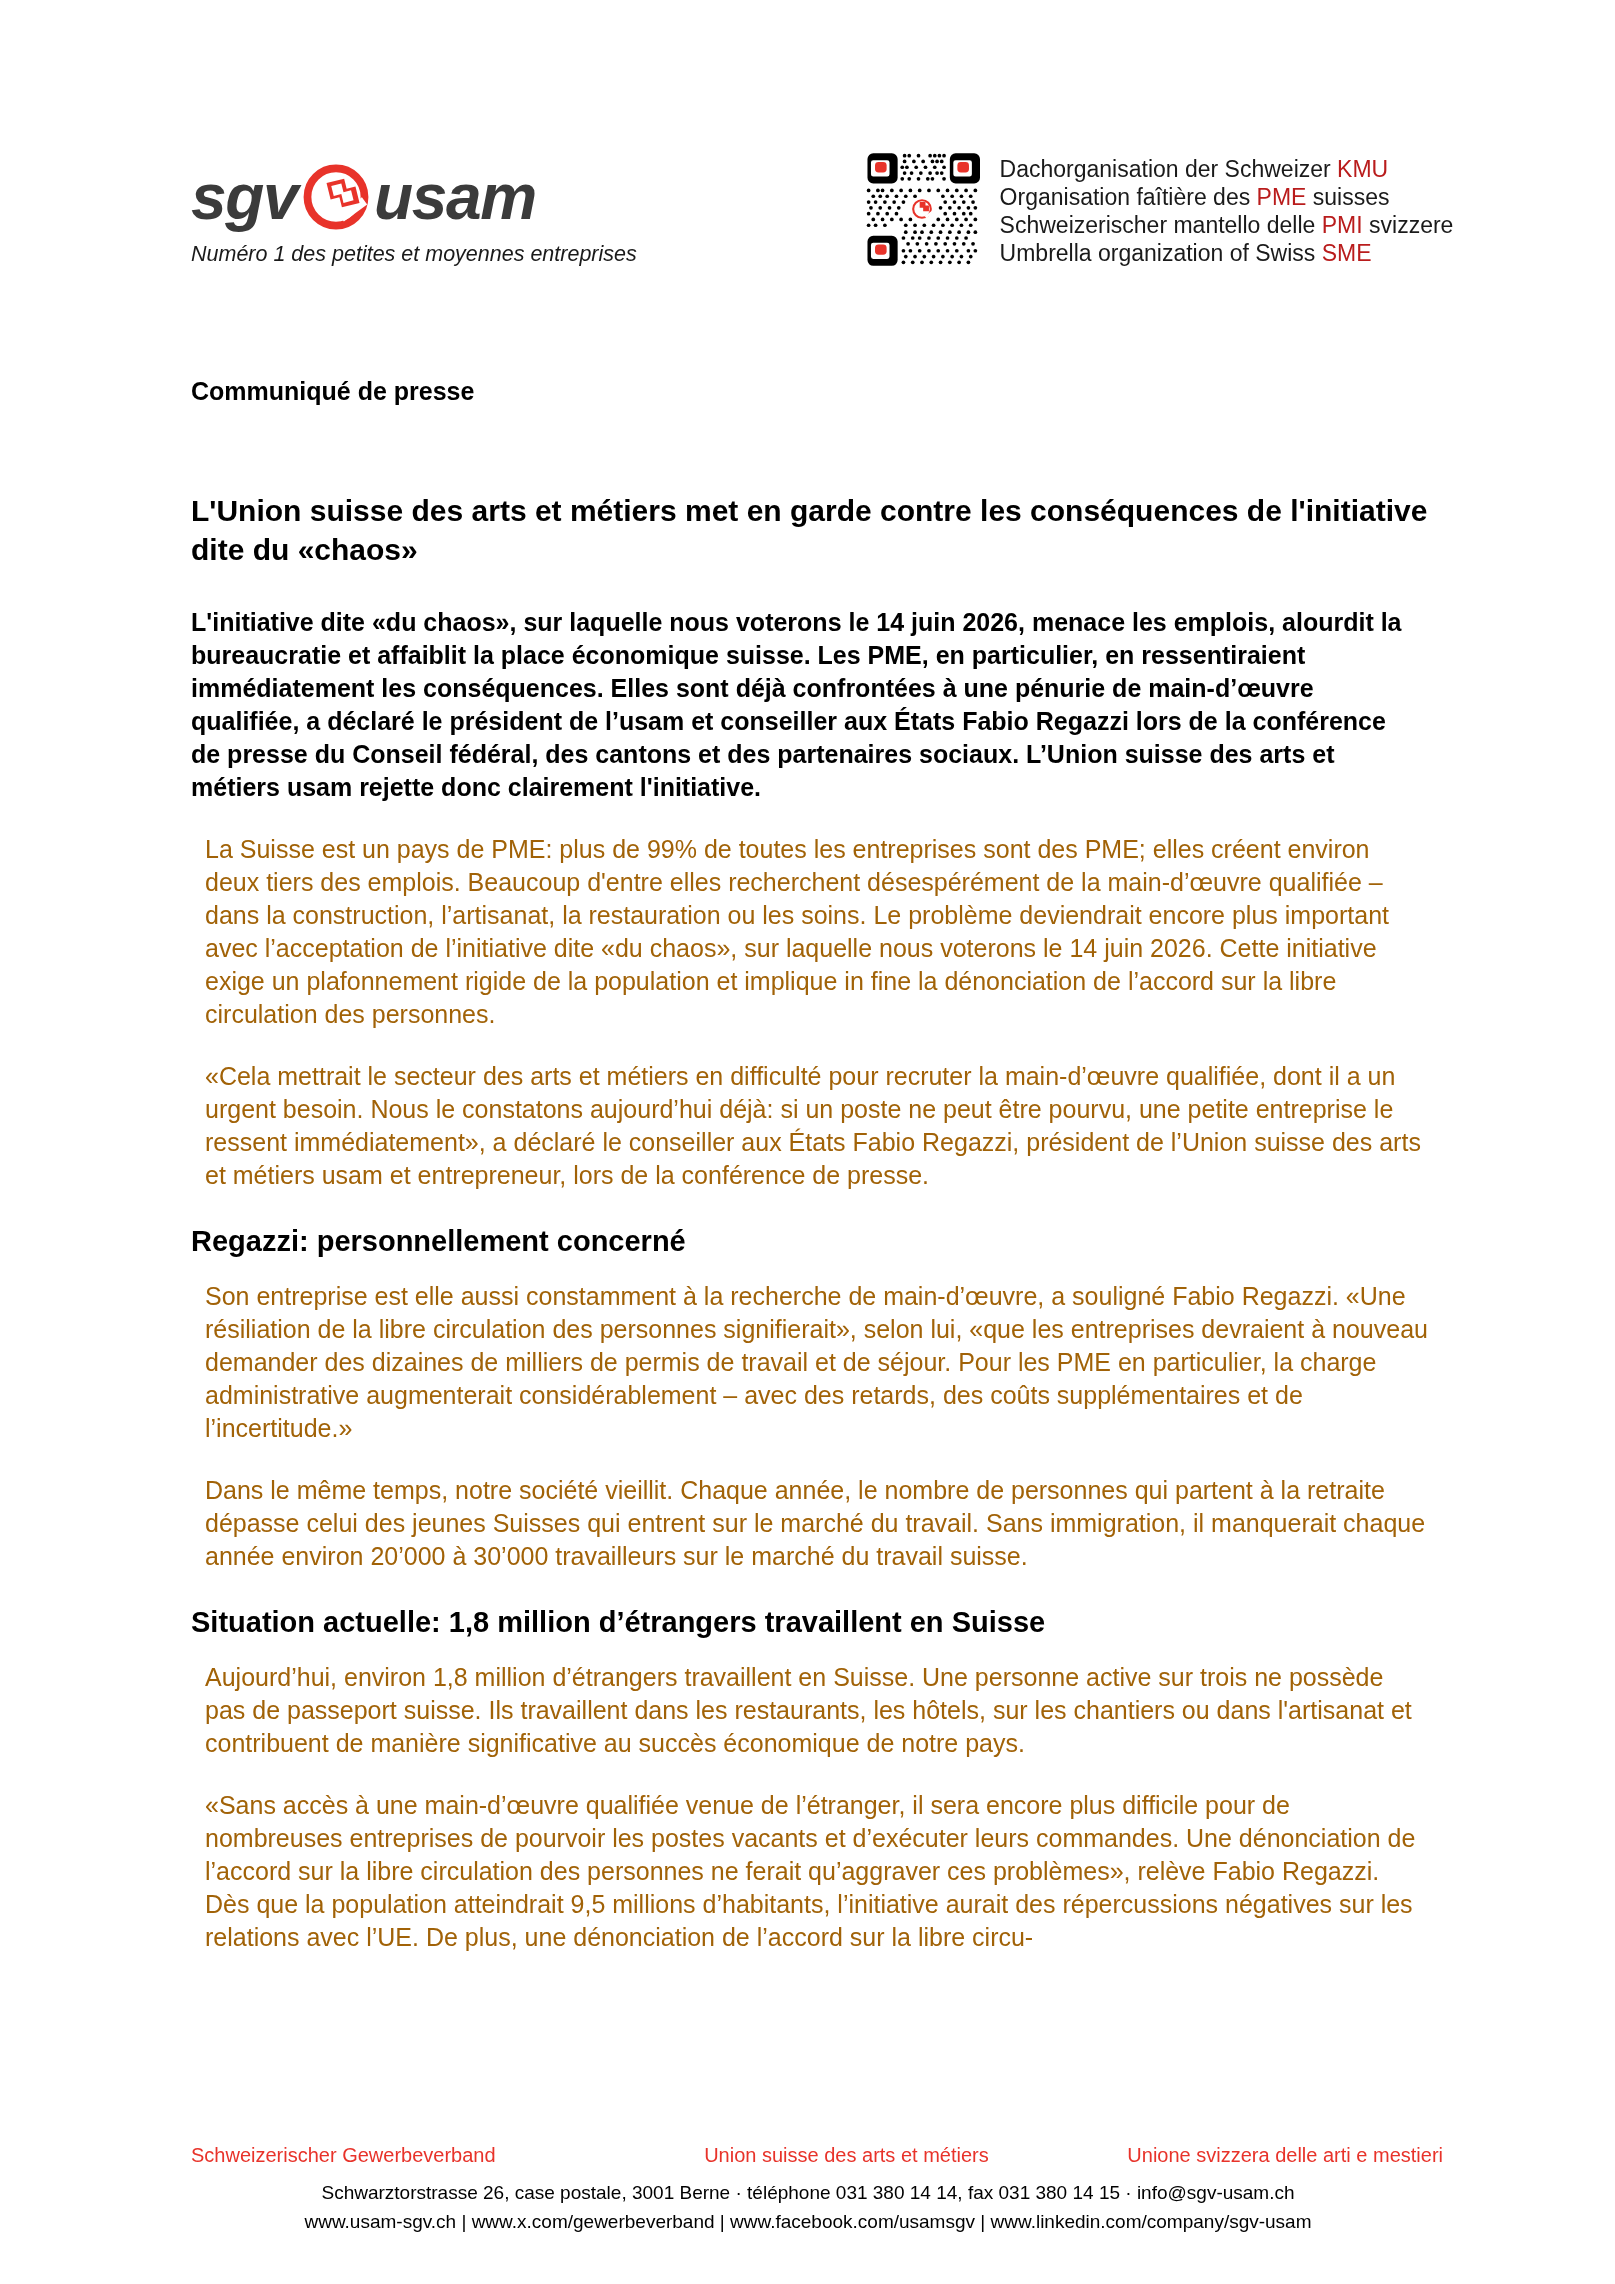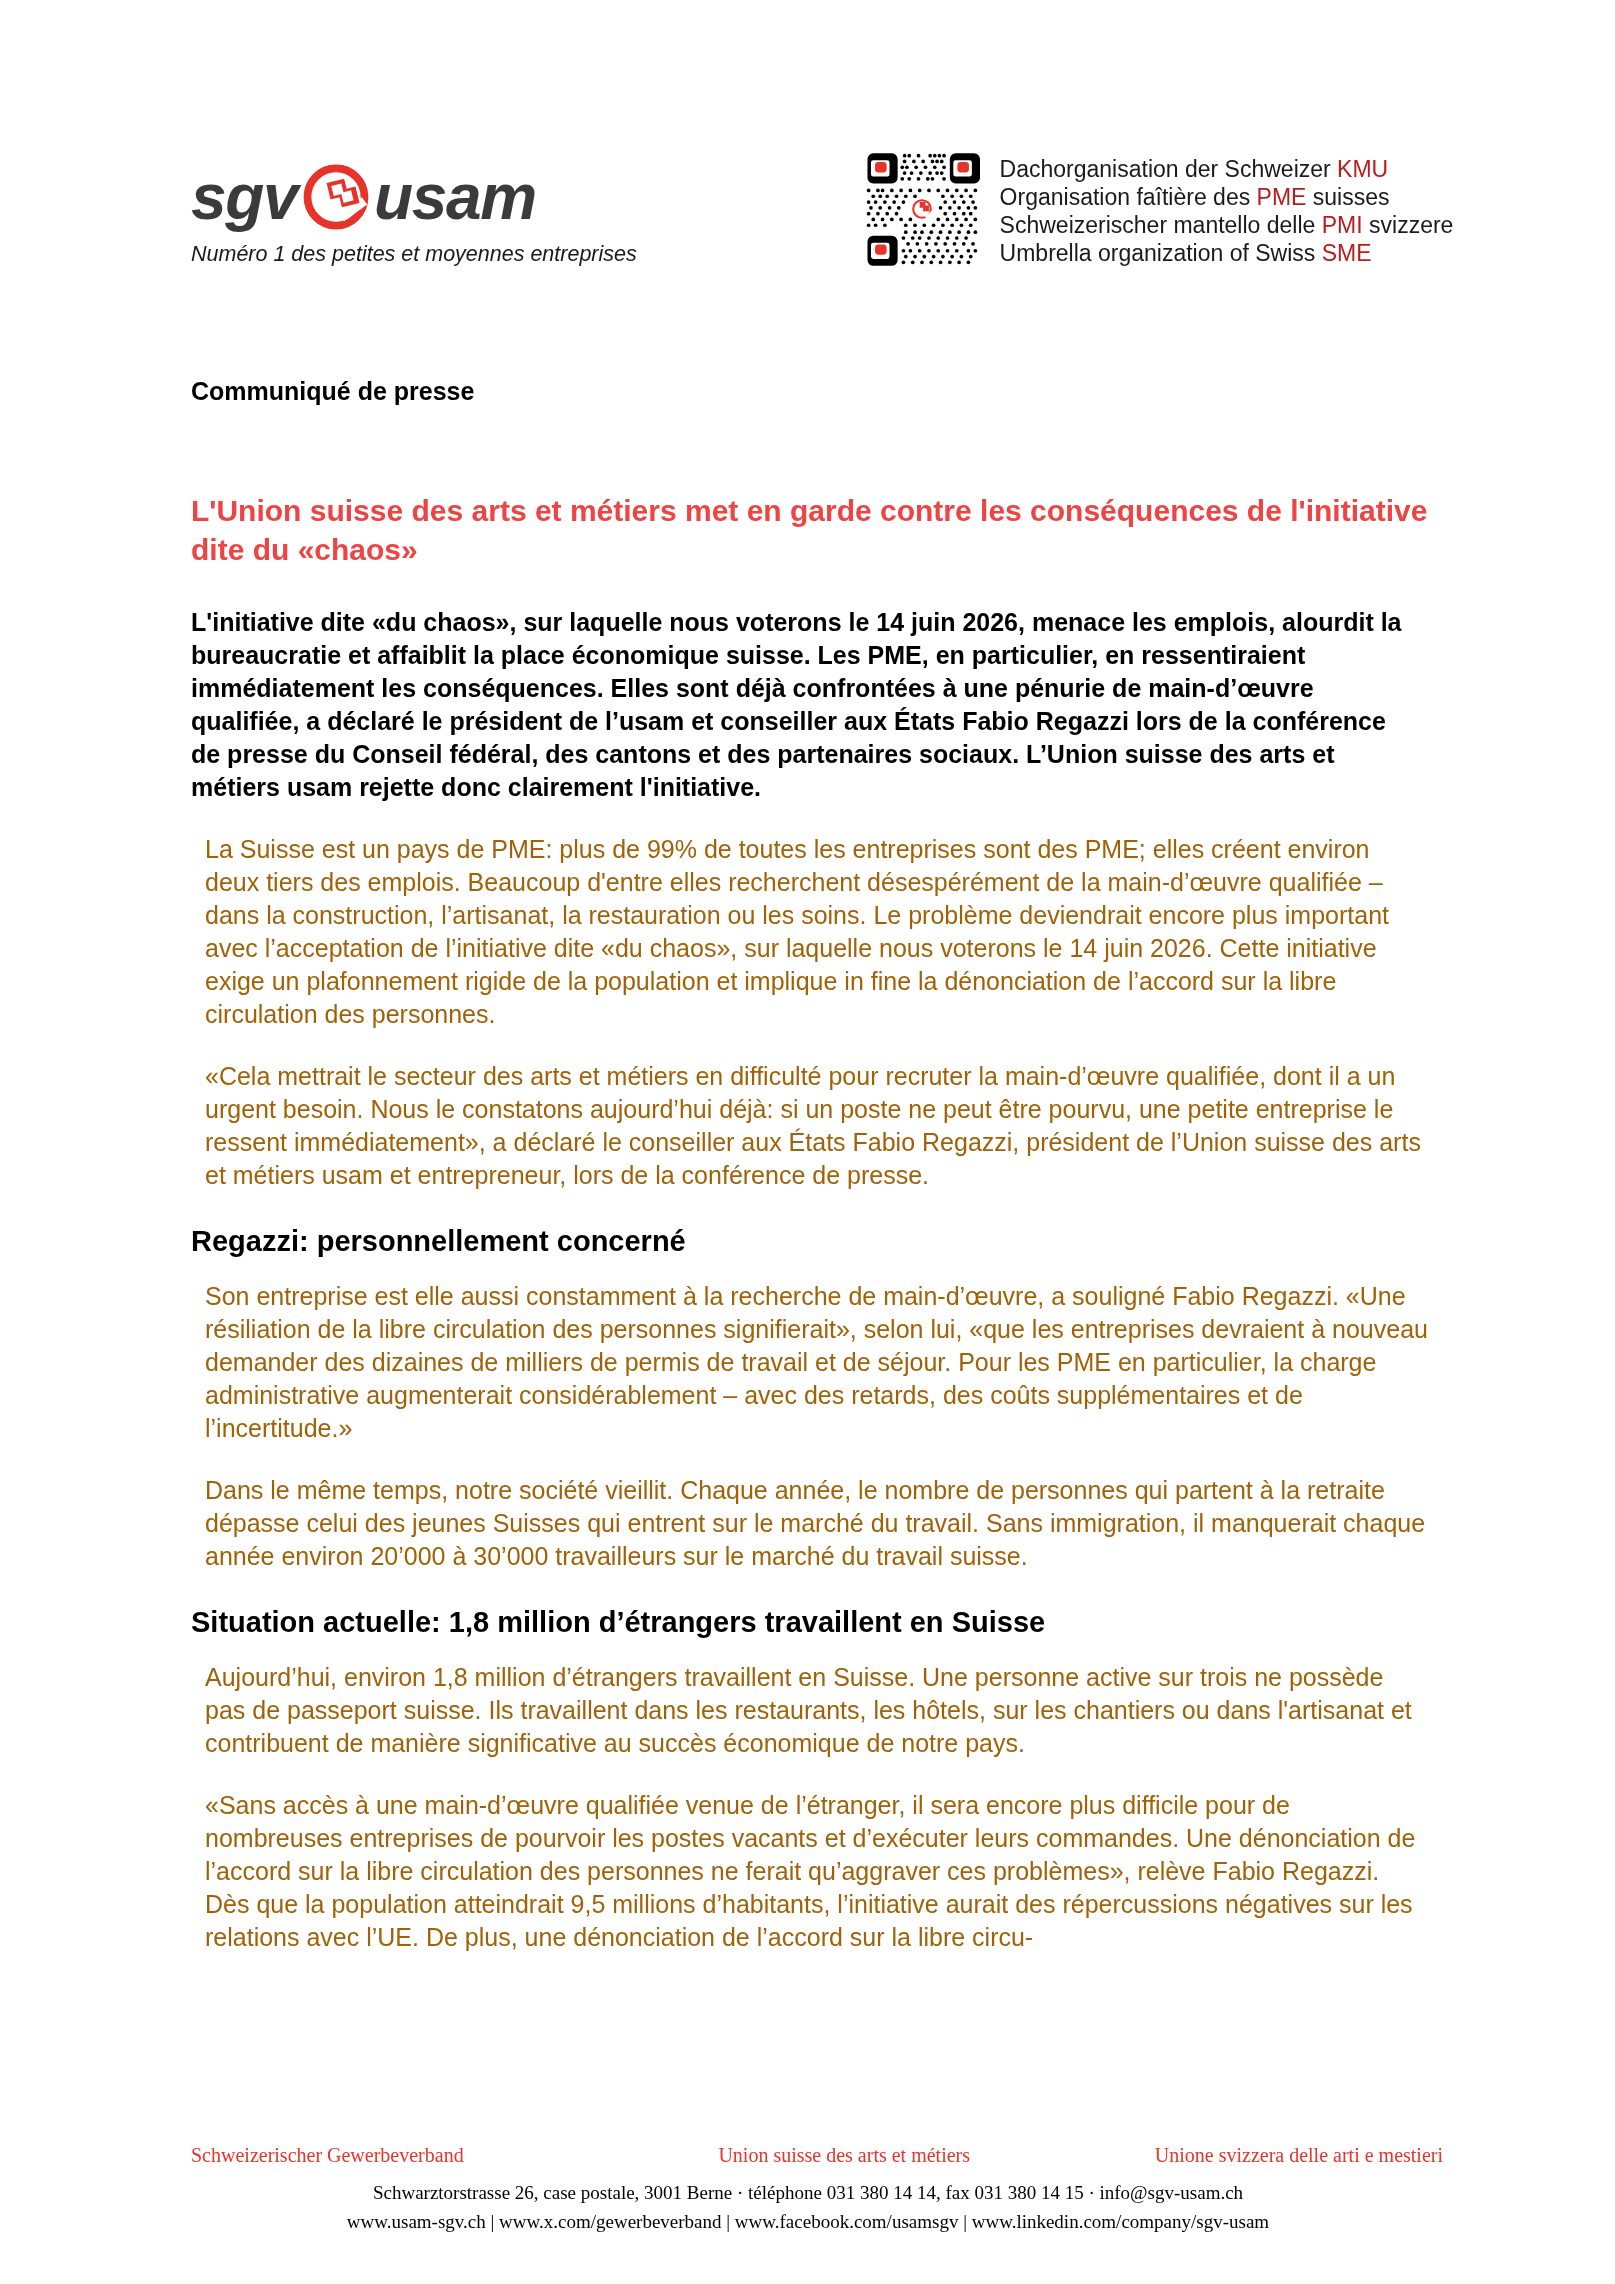--- a/index.html
+++ b/index.html
@@ -109,21 +109,21 @@
     font-size: 25px;
     line-height: 33px;
     color: #000;
   }
 
   .doc-title {
     margin-top: 83px;
     font-size: 30px;
     font-weight: bold;
     line-height: 39px;
-    color: #ef4444;
+    color: #000000;
     max-width: 1238px;
   }
 
   .lead {
     margin-top: 37px;
     font-size: 25px;
     font-weight: bold;
     line-height: 33px;
     color: #000;
     max-width: 1225px;
@@ -148,21 +148,20 @@
     color: #000;
   }
   h2.sub-head + p.body-par { margin-top: 22px; }
 
   
   .footer {
     position: absolute;
     left: 0;
     bottom: 48px;
     width: 1532px;
-    font-family: Liberation Serif, serif;
   }
   .footer-rule {
     position: absolute;
     left: 191px;
     top: -10.4px;
     width: 1252px;
     height: 0;
     border-top: 0 solid transparent;
   }
   .footer-names {

